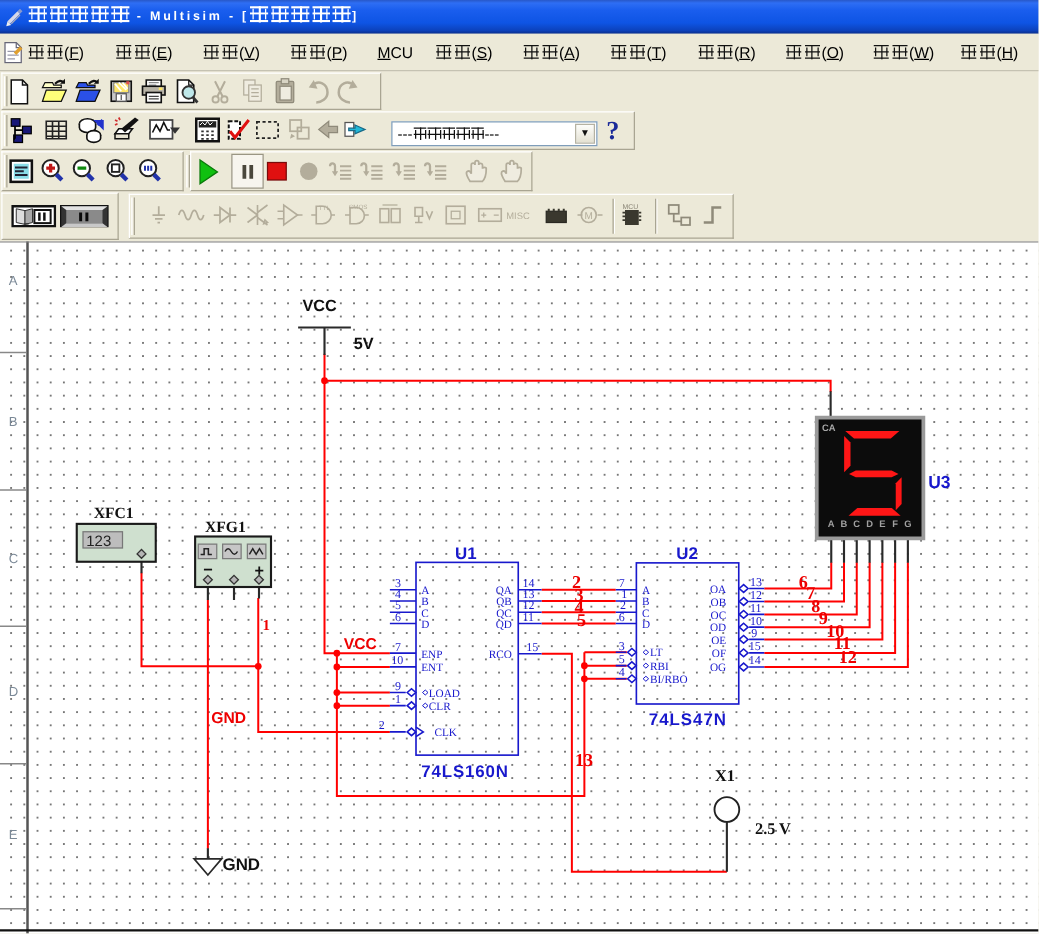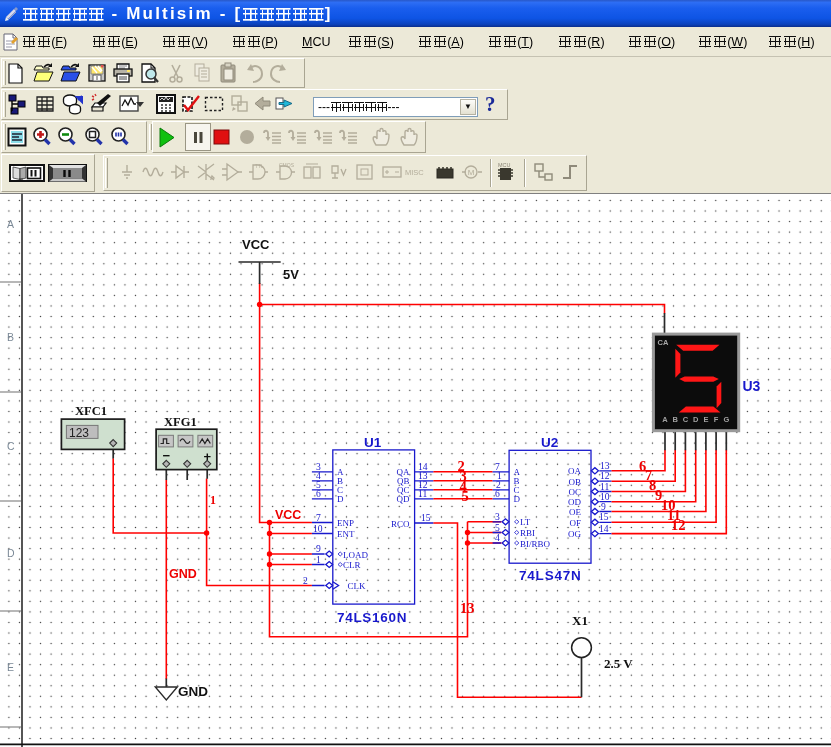--- a/index.html
+++ b/index.html
@@ -1,19 +1,19 @@
 <!DOCTYPE html>
 <html><head><meta charset="utf-8"><style>
 *{margin:0;padding:0;box-sizing:border-box}
 html,body{width:831px;height:747px;overflow:hidden}
 #app{position:relative;width:831px;height:747px;font-family:"Liberation Sans",sans-serif;background:#ece9d8;overflow:hidden}
 
 .title{position:absolute;left:0;top:0;width:831px;height:27px;
  background:linear-gradient(180deg,#2858c8 0%,#2e6ef4 9%,#1a5eee 30%,#0e54e4 68%,#0c42bc 90%,#0a2e8c 100%);
- color:#fff;font-weight:bold;font-size:17px;line-height:27px;white-space:nowrap}
+ color:#fff;font-weight:bold;font-size:10px;line-height:27px;white-space:nowrap}
 .title .txt{position:absolute;left:22px;top:0;letter-spacing:2.2px}
 .zt{display:inline-block;width:14.5px;height:13.5px;margin:0 1px;vertical-align:-2px;background:
  linear-gradient(#fff,#fff) 0 0/14.5px 1.7px no-repeat,
  linear-gradient(#fff,#fff) 0 5.7px/14.5px 1.5px no-repeat,
  linear-gradient(#fff,#fff) 0 11.8px/14.5px 1.7px no-repeat,
  linear-gradient(#fff,#fff) 6.7px 0/1.7px 13.5px no-repeat,
  linear-gradient(#fff,#fff) 1.7px 2.6px/1.4px 8.5px no-repeat,
  linear-gradient(#fff,#fff) 11.6px 2.6px/1.4px 8.5px no-repeat}
 .zh{display:inline-block;width:12px;height:11.5px;margin:0 1.3px;vertical-align:-1.5px;background:
  linear-gradient(#111,#111) 0 0/12px 1.2px no-repeat,

